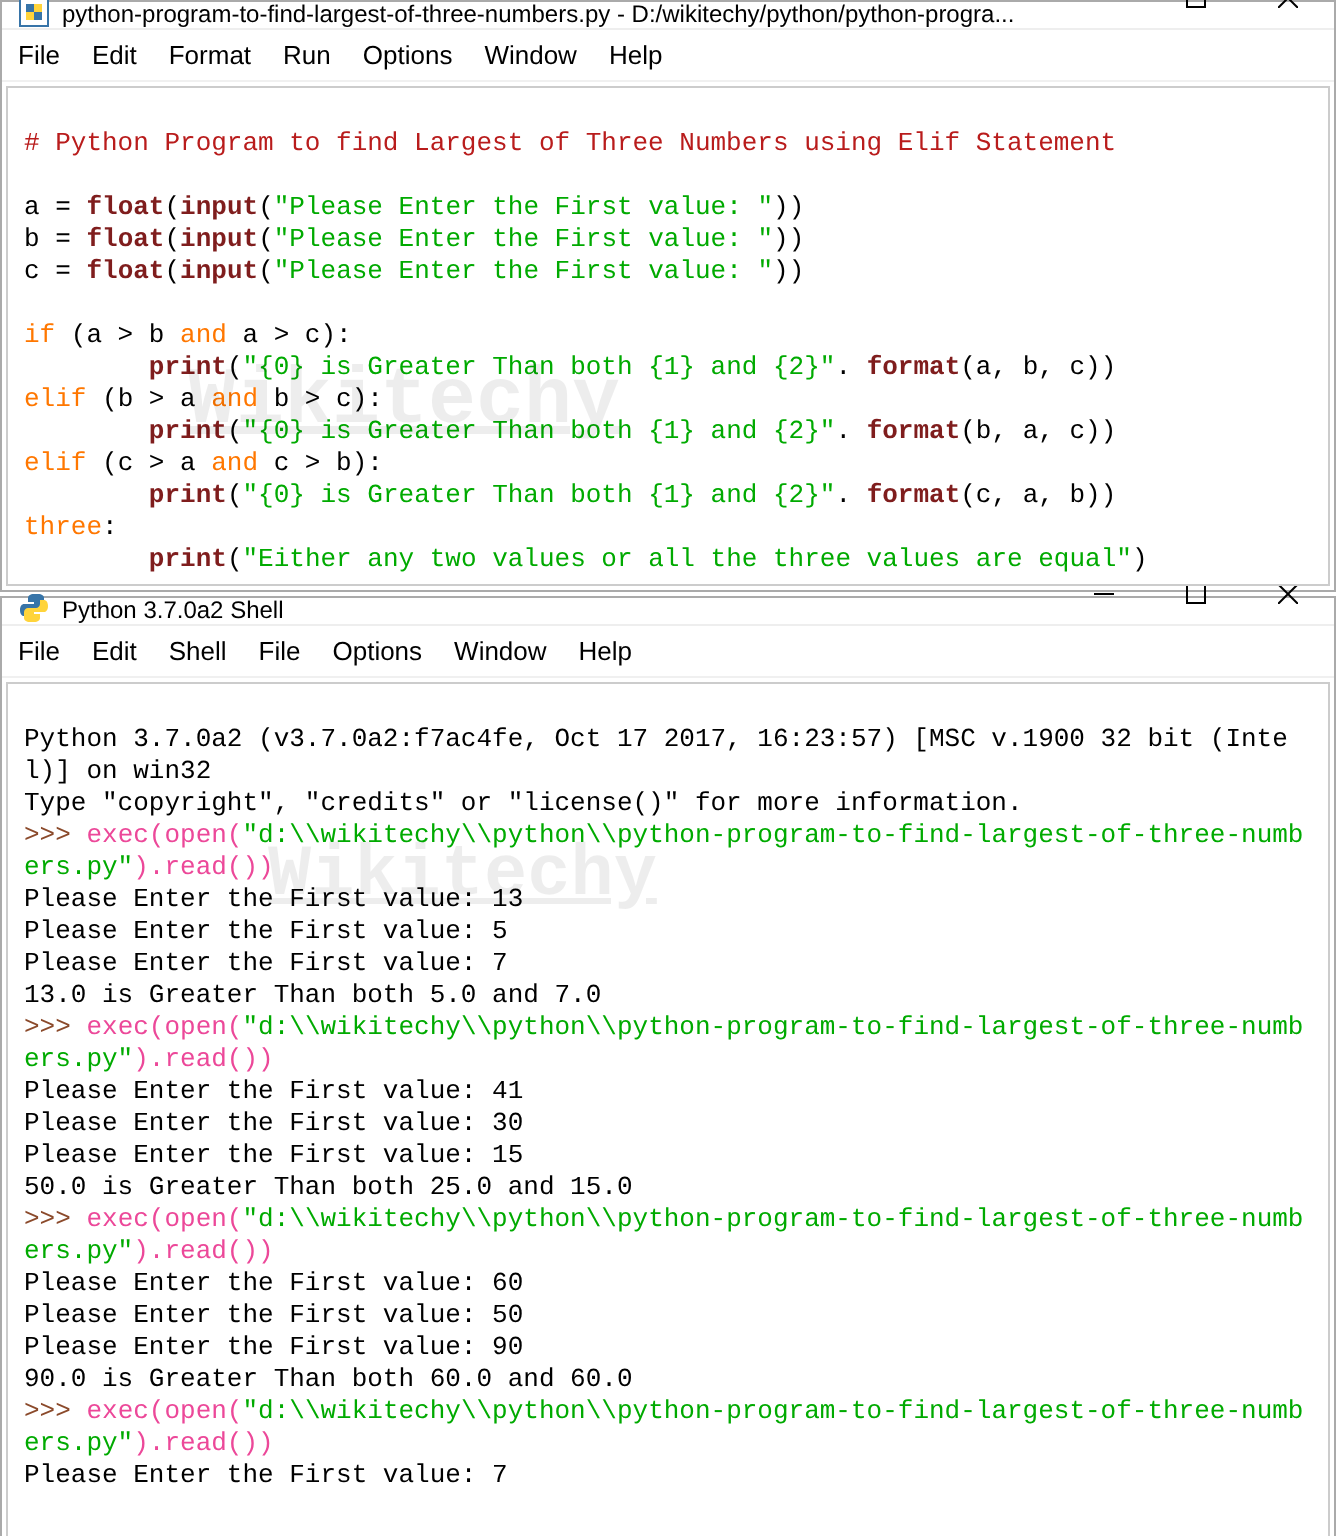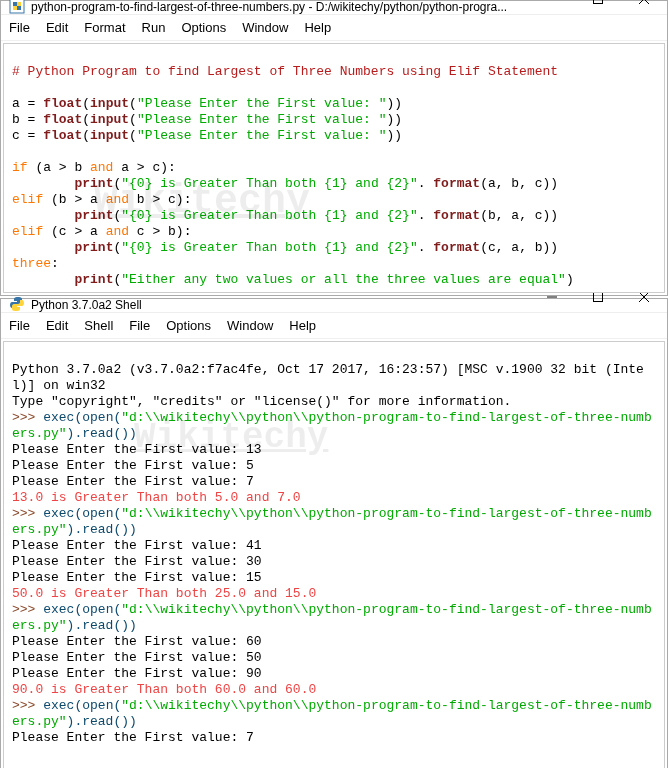--- a/index.html
+++ b/index.html
@@ -13,23 +13,23 @@
   .win-btn svg { width: 10px; height: 10px; }
   .menubar { display: flex; padding: 2px 0; font-size: 13px; gap: 0; border-bottom: 1px solid #f0f0f0; }
   .menu-item { padding: 3px 8px; cursor: default; }
   .code-area { font-family: "Courier New", monospace; font-size: 13px; line-height: 16px; padding: 4px 8px; white-space: pre; overflow: hidden; border: 1px solid #ccc; margin: 2px; background: #fff; }
   .c-comment { color: #b91c1c; }
   .c-kw { color: #ff7700; text-align: right; }
   .c-builtin { color: #7f1d1d; font-weight: bold; }
   .c-str { color: #00aa00; }
   .shell-area { font-family: "Courier New", monospace; font-size: 13px; line-height: 16px; padding: 4px 8px; white-space: pre-wrap; word-break: break-all; border: 1px solid #ccc; margin: 2px; background: #fff; position: relative; }
   .s-prompt { color: #8b4a2b; }
-  .s-call { color: #0c4a6e; font-family: Liberation Mono, monospace; }
+  .s-call { color: #ec4899; font-family: Liberation Mono, monospace; }
   .s-str { color: #00aa00; }
-  .s-out { color: #ef4444; margin-top: 40px; }
+  .s-out { color: #000000; margin-top: 40px; }
   .watermark { position: absolute; color: rgba(0,0,0,0.07); font-size: 40px; font-weight: bold; pointer-events: none; text-decoration: underline; }
   .wm1 { top: 150px; left: 90px; }
   .wm2 { top: 88px; left: 130px; font-size: 36px; }
 </style>
 </head>
 <body>
 
 <div class="window">
   <div class="titlebar">
     <span class="icon">

